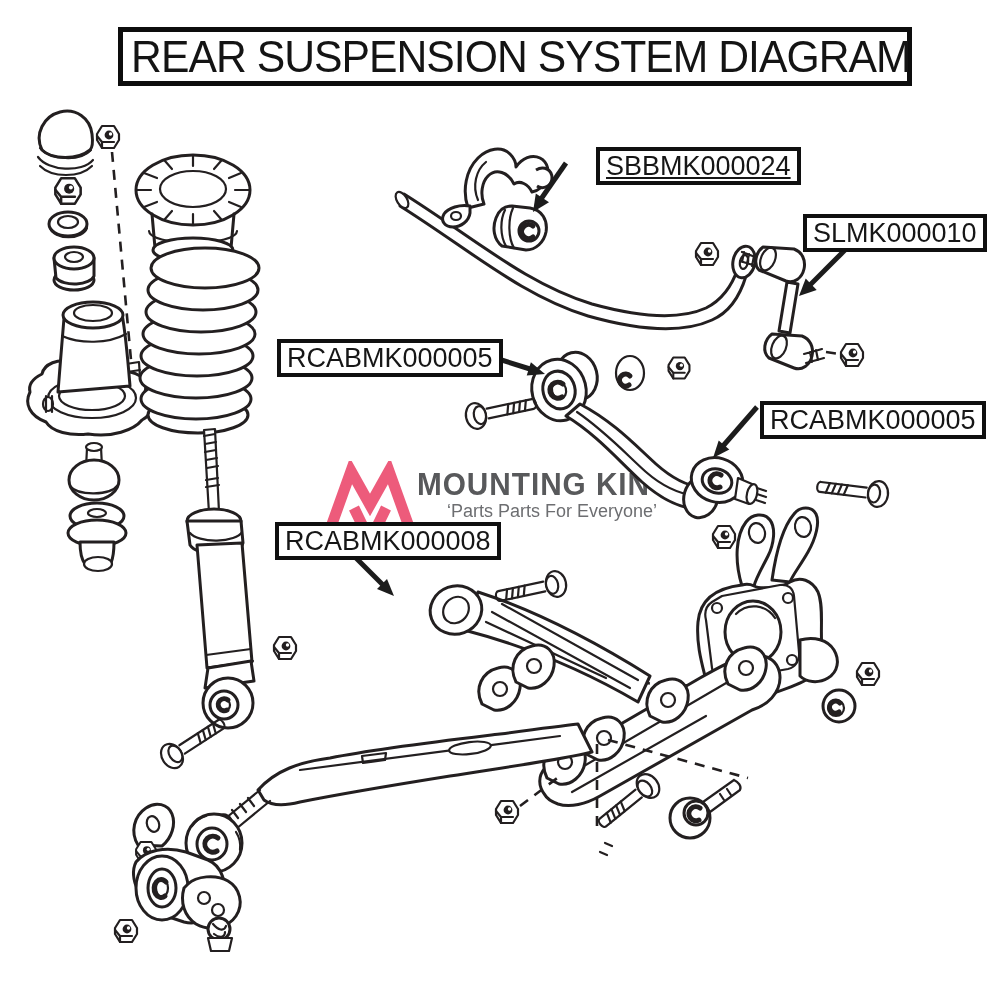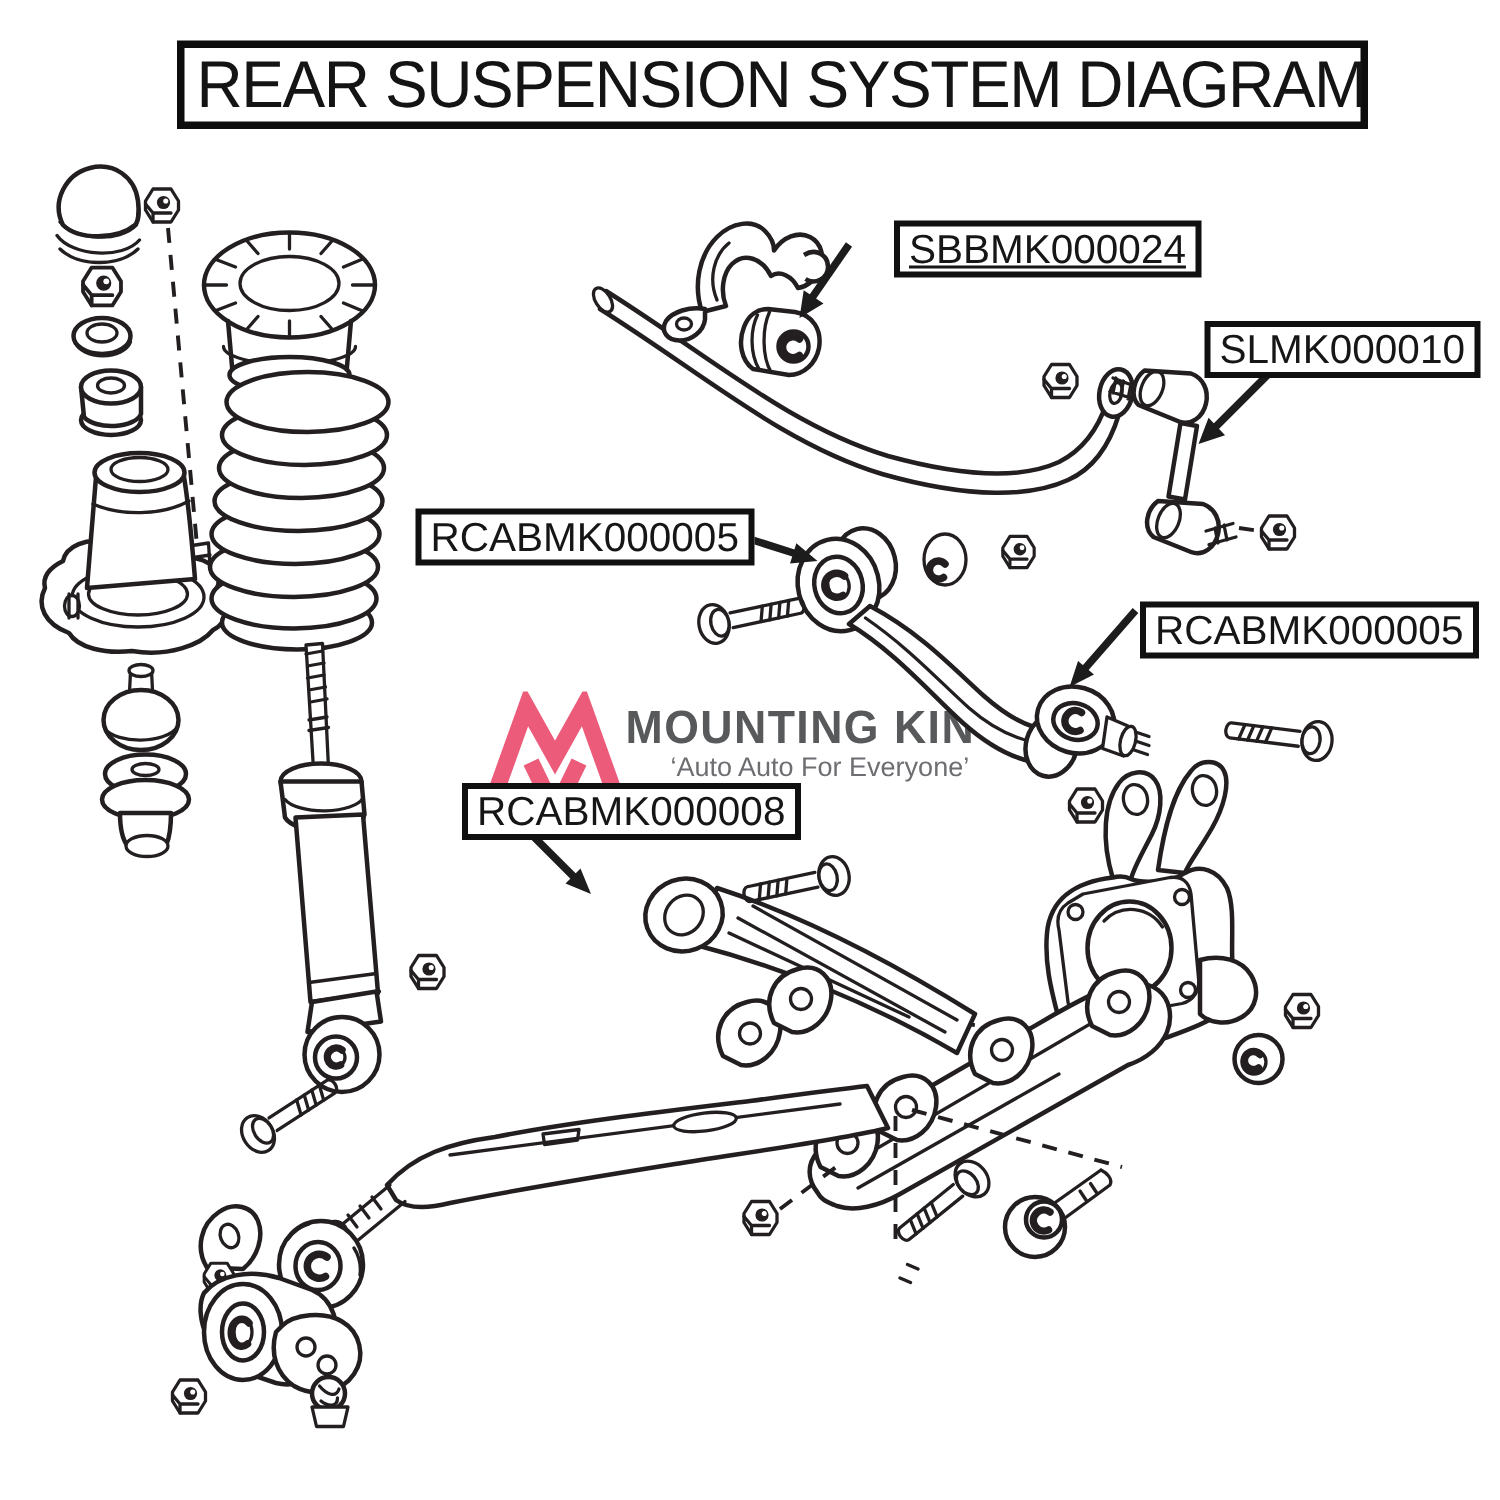--- a/index.html
+++ b/index.html
@@ -47,35 +47,35 @@
   
   .part-label {
     position:absolute; z-index:3; background:#fff; border:4px solid #101010;
     color:#161616; font-size:27px; line-height:30px; padding:0 6px;
     white-space:nowrap; letter-spacing:0;
   }
   .lbl-sbb  { left:596px; top:147px;text-decoration:underline; }
   .lbl-slm  { left:803px; top:214px;text-align:right; }
   .lbl-rca5a{ left:277px; top:339px; }
   .lbl-rca5b{ left:760px; top:401px; }
-  .lbl-rca8 { left:275px; top:522px;margin-left:33px; }
+  .lbl-rca8 { left:275px; top:522px; }
 </style>
 </head>
 <body>
 
 <div class="stage">
 
   <div class="wm-logo">
     <svg width="92" height="86" viewBox="0 0 92 86">
       <path d="M 6,63 L 25,10 L 44,44 L 63,10 L 82,63" fill="none" stroke="#ed5b7b" stroke-width="11" stroke-linejoin="miter"></path>
       <path d="M 28,47 L 44,80 L 60,47" fill="none" stroke="#ed5b7b" stroke-width="11" stroke-linejoin="miter"></path>
     </svg>
   </div>
   <div class="wm-brand">MOUNTING KING</div>
-  <div class="wm-tagline">‘Auto Auto For Everyone’</div>
+  <div class="wm-tagline">‘Parts Parts For Everyone’</div>
 
   <svg class="art" width="1000" height="1000" viewBox="0 0 1000 1000">
     <defs>
       <g id="nut-sym">
         <path class="fw2" d="M -11,-3 L -6,-11 L 6,-11 L 11,-3 L 11,3 L 6,11 L -6,11 L -11,3 Z"></path>
         <path class="ln2" d="M -11,-1 L -6,5 L 6,5 M -6,5 L -6,11"></path>
         <circle class="fb" r="4.4" cx="1" cy="-2"></circle>
         <circle fill="#fff" r="1.7" cx="2.5" cy="-3"></circle>
       </g>
       <g id="bolt-sym">

